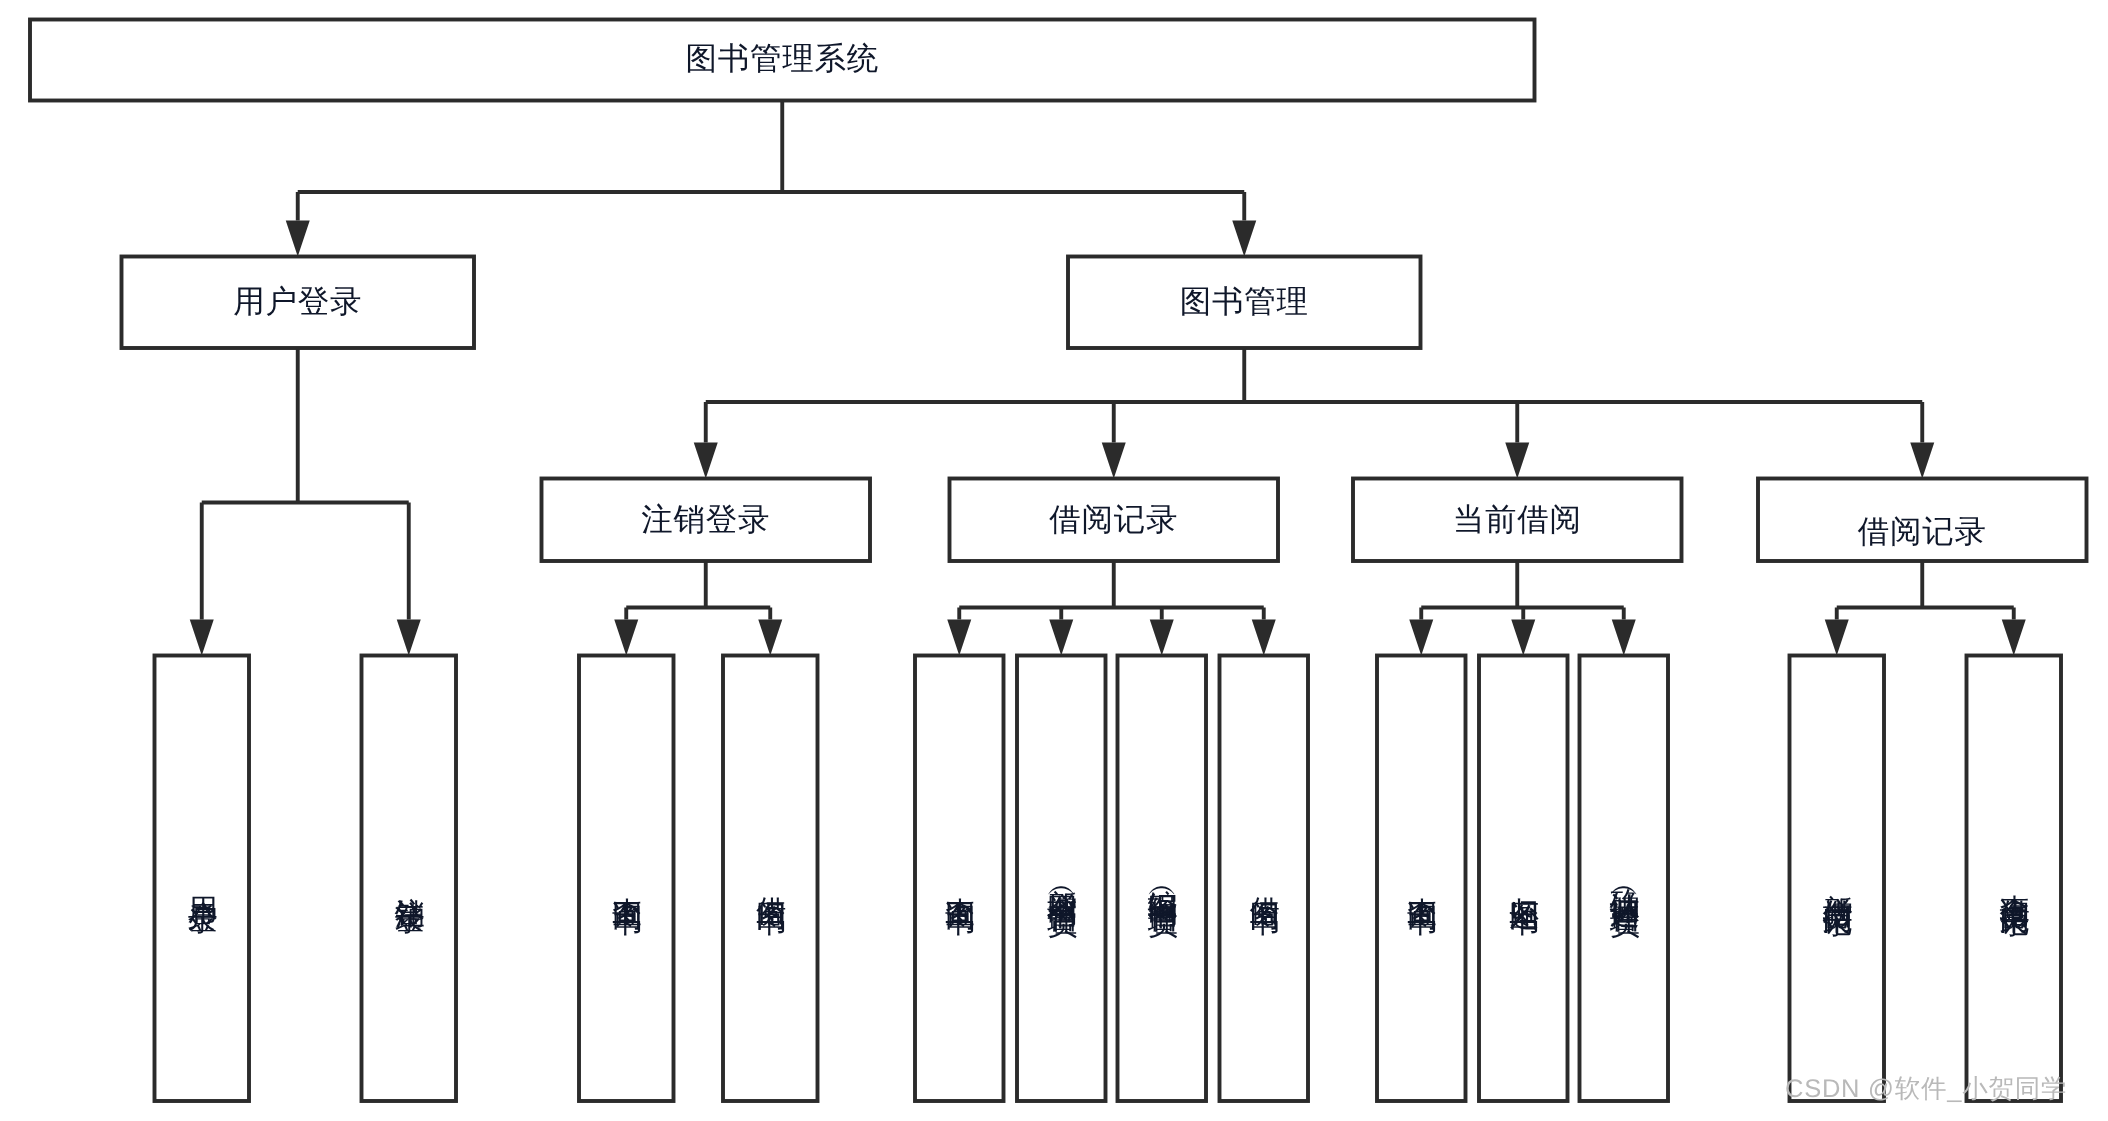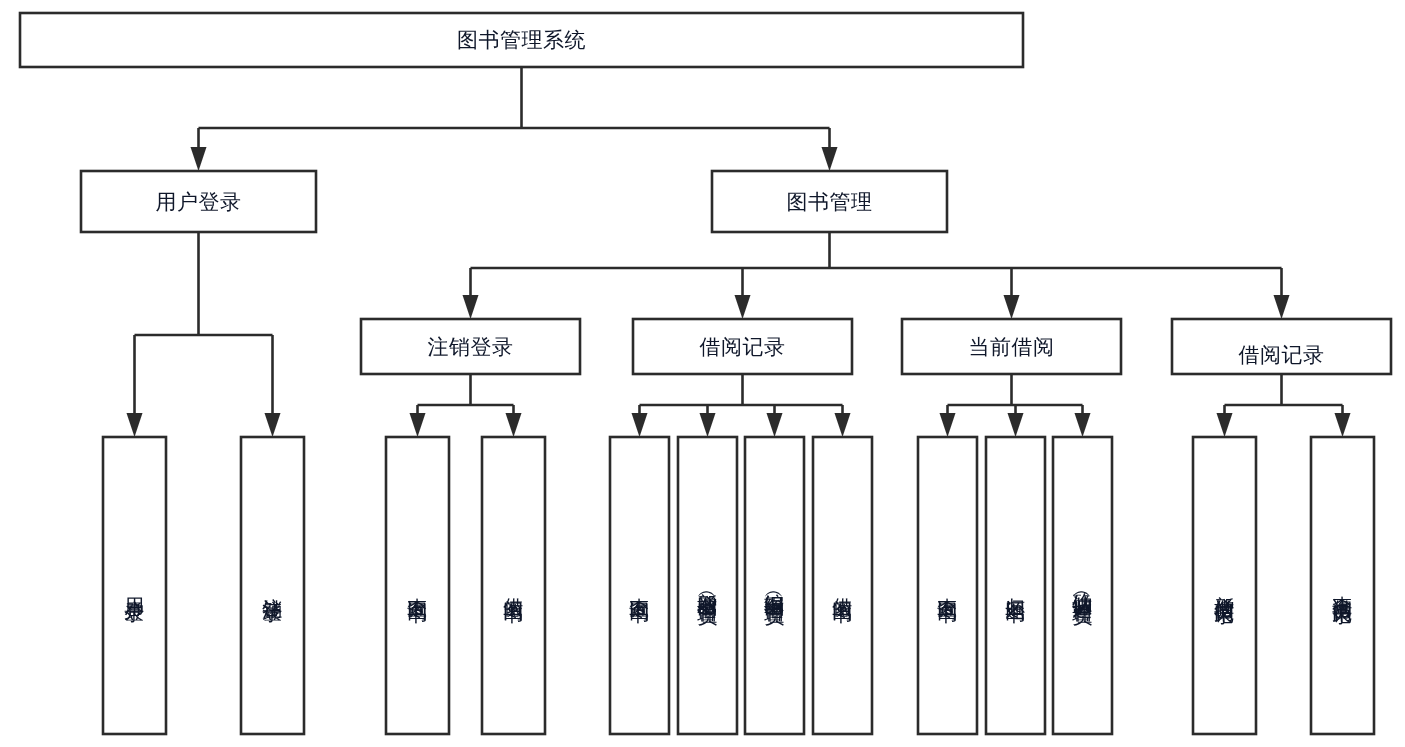--- a/index.html
+++ b/index.html
@@ -173,14 +173,15 @@
       <div class="node-label label-vertical" style="left: 678px; top: 437px; width: 59px; height: 297px;">新增图书（管理员）</div>
       <div class="node-label label-vertical" style="left: 745px; top: 437px; width: 59px; height: 297px;">编辑图书（管理员）</div>
       <div class="node-label label-vertical" style="left: 813px; top: 437px; width: 59px; height: 297px;">借阅图书</div>
       <div class="node-label label-vertical" style="left: 918px; top: 437px; width: 59px; height: 297px;">查询图书</div>
       <div class="node-label label-vertical" style="left: 986px; top: 437px; width: 59px; height: 297px;">归还图书</div>
       <div class="node-label label-vertical" style="left: 1053px; top: 437px; width: 59px; height: 297px;">确认归还（管理员）</div>
       <div class="node-label label-vertical" style="left: 1193px; top: 437px; width: 63px; height: 297px;">新增借阅记录</div>
       <div class="node-label label-vertical" style="left: 1311px; top: 437px; width: 63px; height: 297px;">查询借阅记录</div>
     </div>
 
+  <div class="watermark">CSDN @软件_小贺同学</div>
 
 </div>
 
 </body></html>

